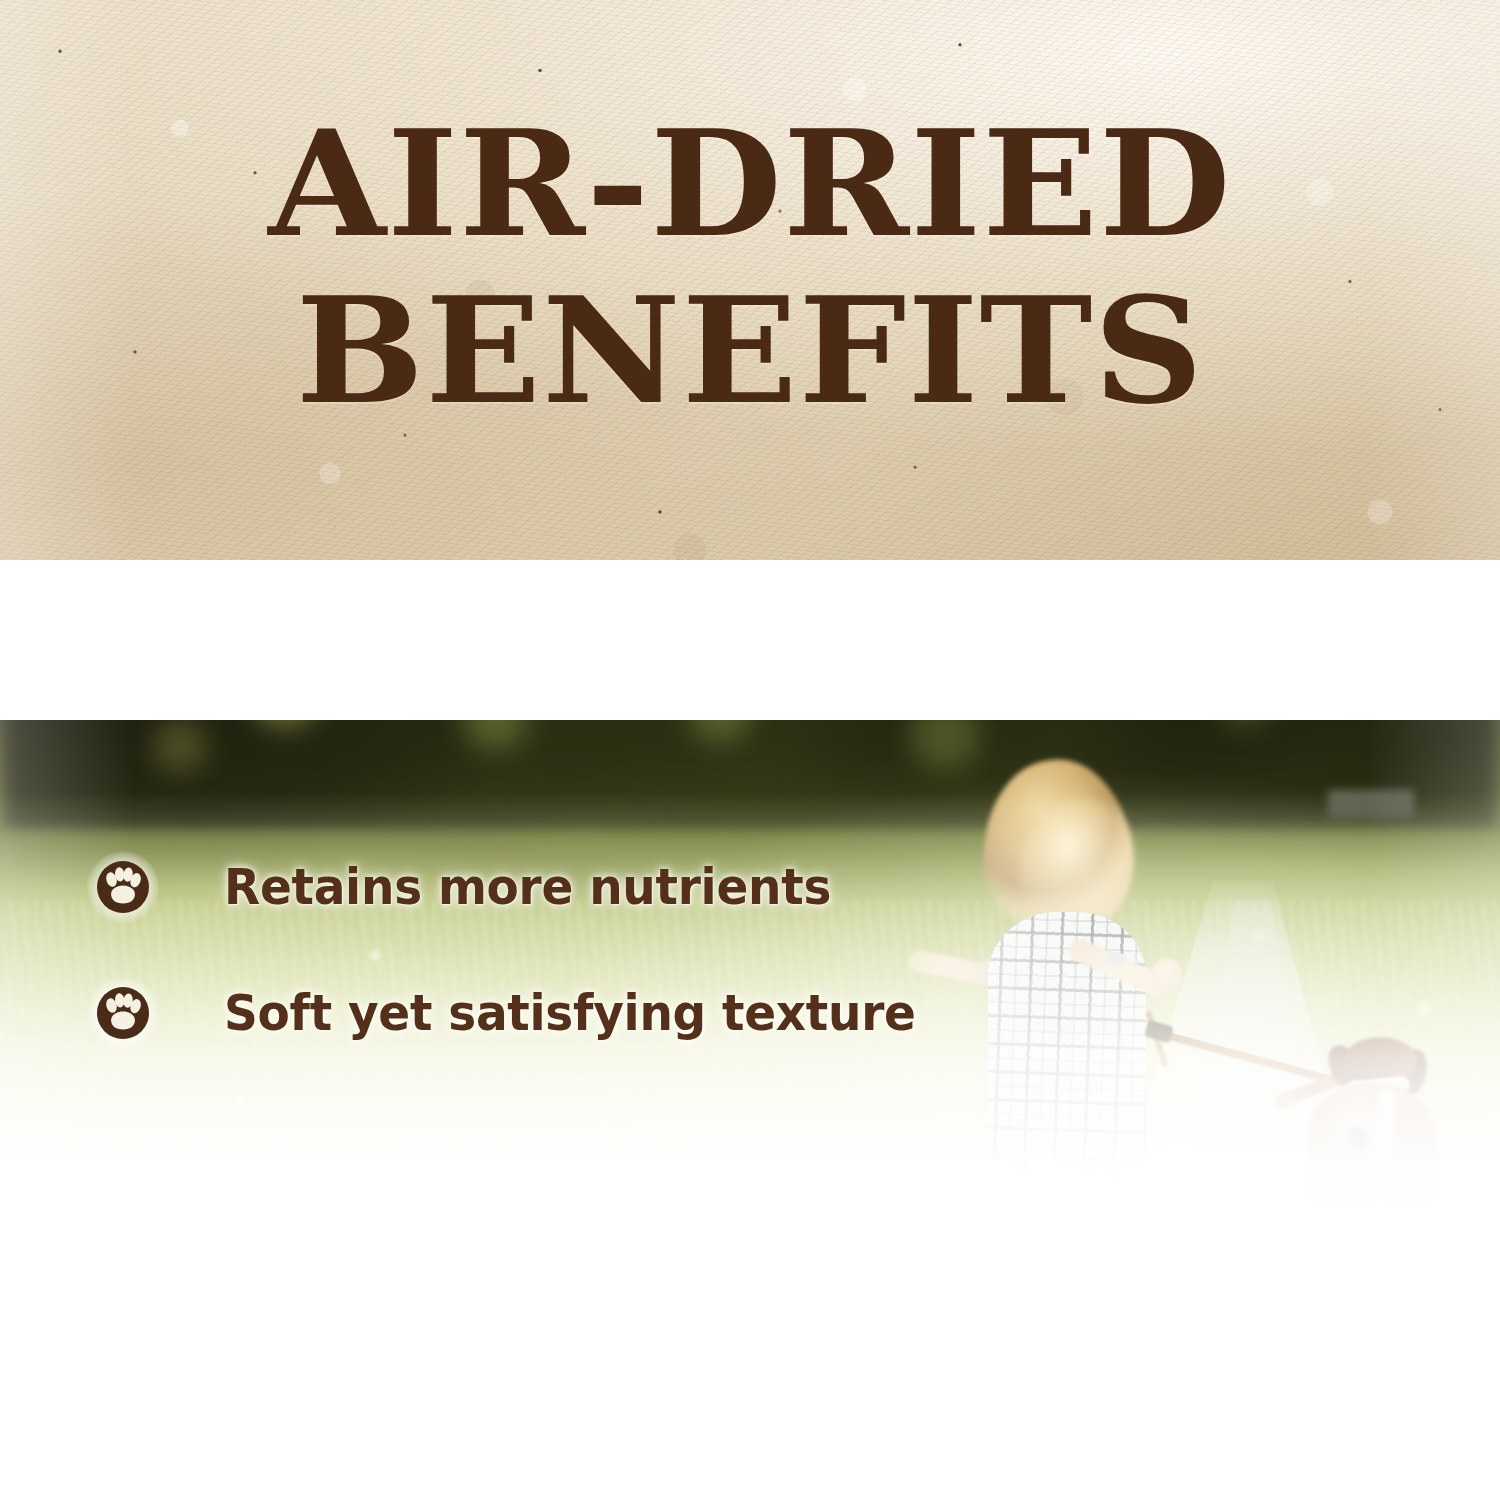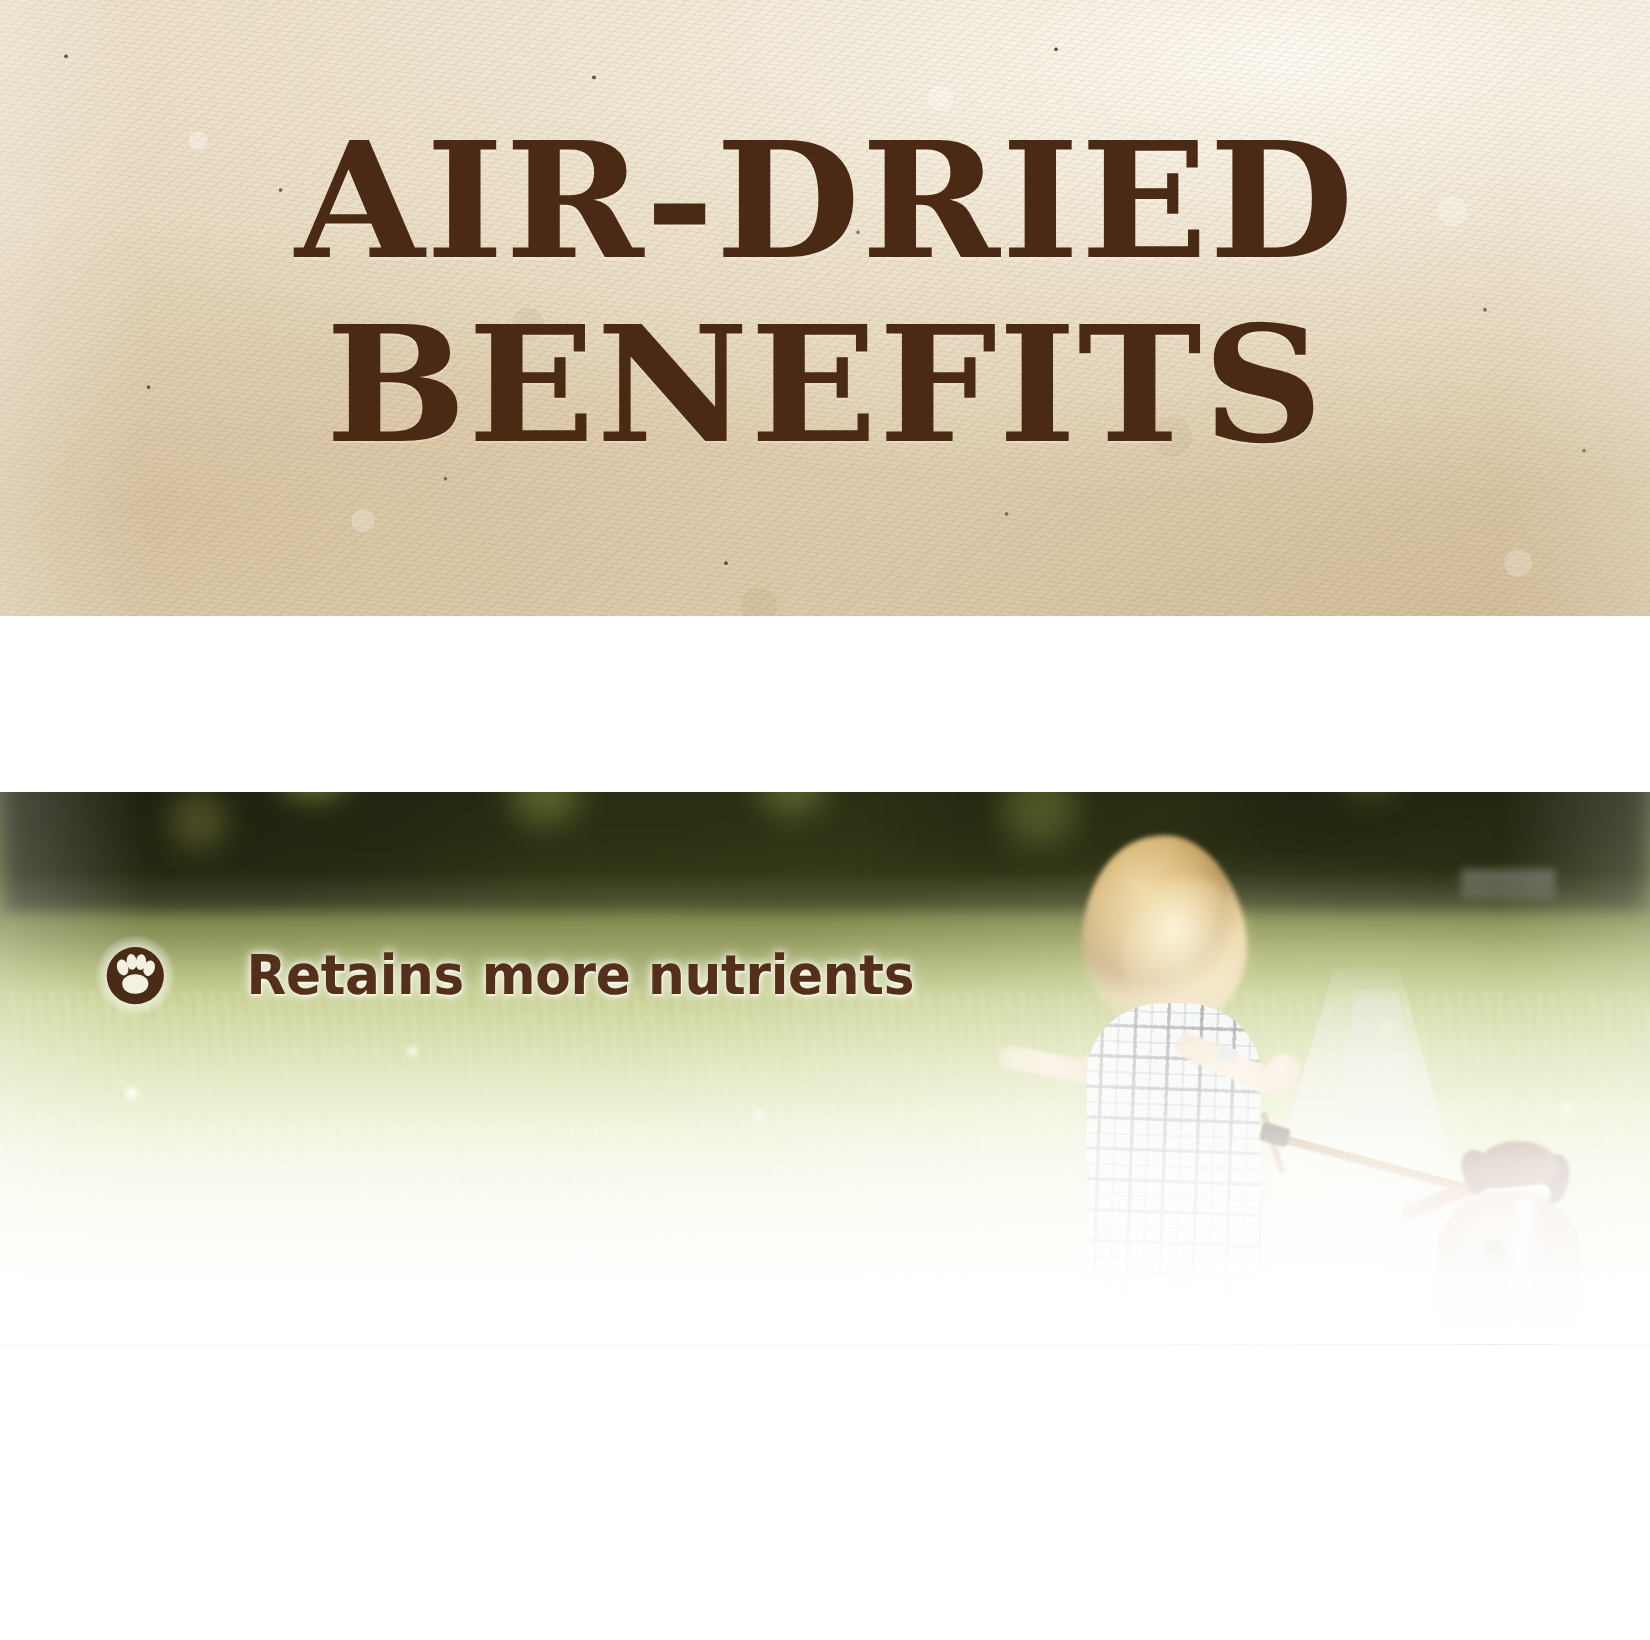--- a/index.html
+++ b/index.html
@@ -524,16 +524,30 @@
           <ellipse cx="23.7" cy="14.4" rx="4.7" ry="7.2" fill="#f4f0e2" transform="rotate(-6 23.7 14.4)"></ellipse>
           <ellipse cx="32.1" cy="14.6" rx="4.7" ry="7.2" fill="#f4f0e2" transform="rotate(7 32.1 14.6)"></ellipse>
           <ellipse cx="39.6" cy="20.2" rx="5.0" ry="7.3" fill="#f4f0e2" transform="rotate(19 39.6 20.2)"></ellipse>
           <path d="M27 43.5c-7.6 0-11.9-4.0-11.9-9.3 0-5.1 5.4-8.6 11.9-8.6s11.9 3.5 11.9 8.6c0 5.3-4.3 9.3-11.9 9.3z" fill="#f4f0e2"></path>
         </svg>
       </div>
       <div class="b-text">Retains more nutrients</div>
     </div>
 
 
+    <div class="bullet">
+      <div class="paw">
+        <div class="halo"></div>
+        <svg viewBox="0 0 54 54">
+          <circle cx="27" cy="27" r="26" fill="#4a2b18"></circle>
+          <ellipse cx="15.5" cy="19.5" rx="5.1" ry="7.4" fill="#f4f0e2" transform="rotate(-16 15.5 19.5)"></ellipse>
+          <ellipse cx="23.7" cy="14.4" rx="4.7" ry="7.2" fill="#f4f0e2" transform="rotate(-6 23.7 14.4)"></ellipse>
+          <ellipse cx="32.1" cy="14.6" rx="4.7" ry="7.2" fill="#f4f0e2" transform="rotate(7 32.1 14.6)"></ellipse>
+          <ellipse cx="39.6" cy="20.2" rx="5.0" ry="7.3" fill="#f4f0e2" transform="rotate(19 39.6 20.2)"></ellipse>
+          <path d="M27 43.5c-7.6 0-11.9-4.0-11.9-9.3 0-5.1 5.4-8.6 11.9-8.6s11.9 3.5 11.9 8.6c0 5.3-4.3 9.3-11.9 9.3z" fill="#f4f0e2"></path>
+        </svg>
+      </div>
+      <div class="b-text">Soft yet satisfying texture</div>
+    </div>
 
   </div>
 
 </div>
 
 </body></html>

